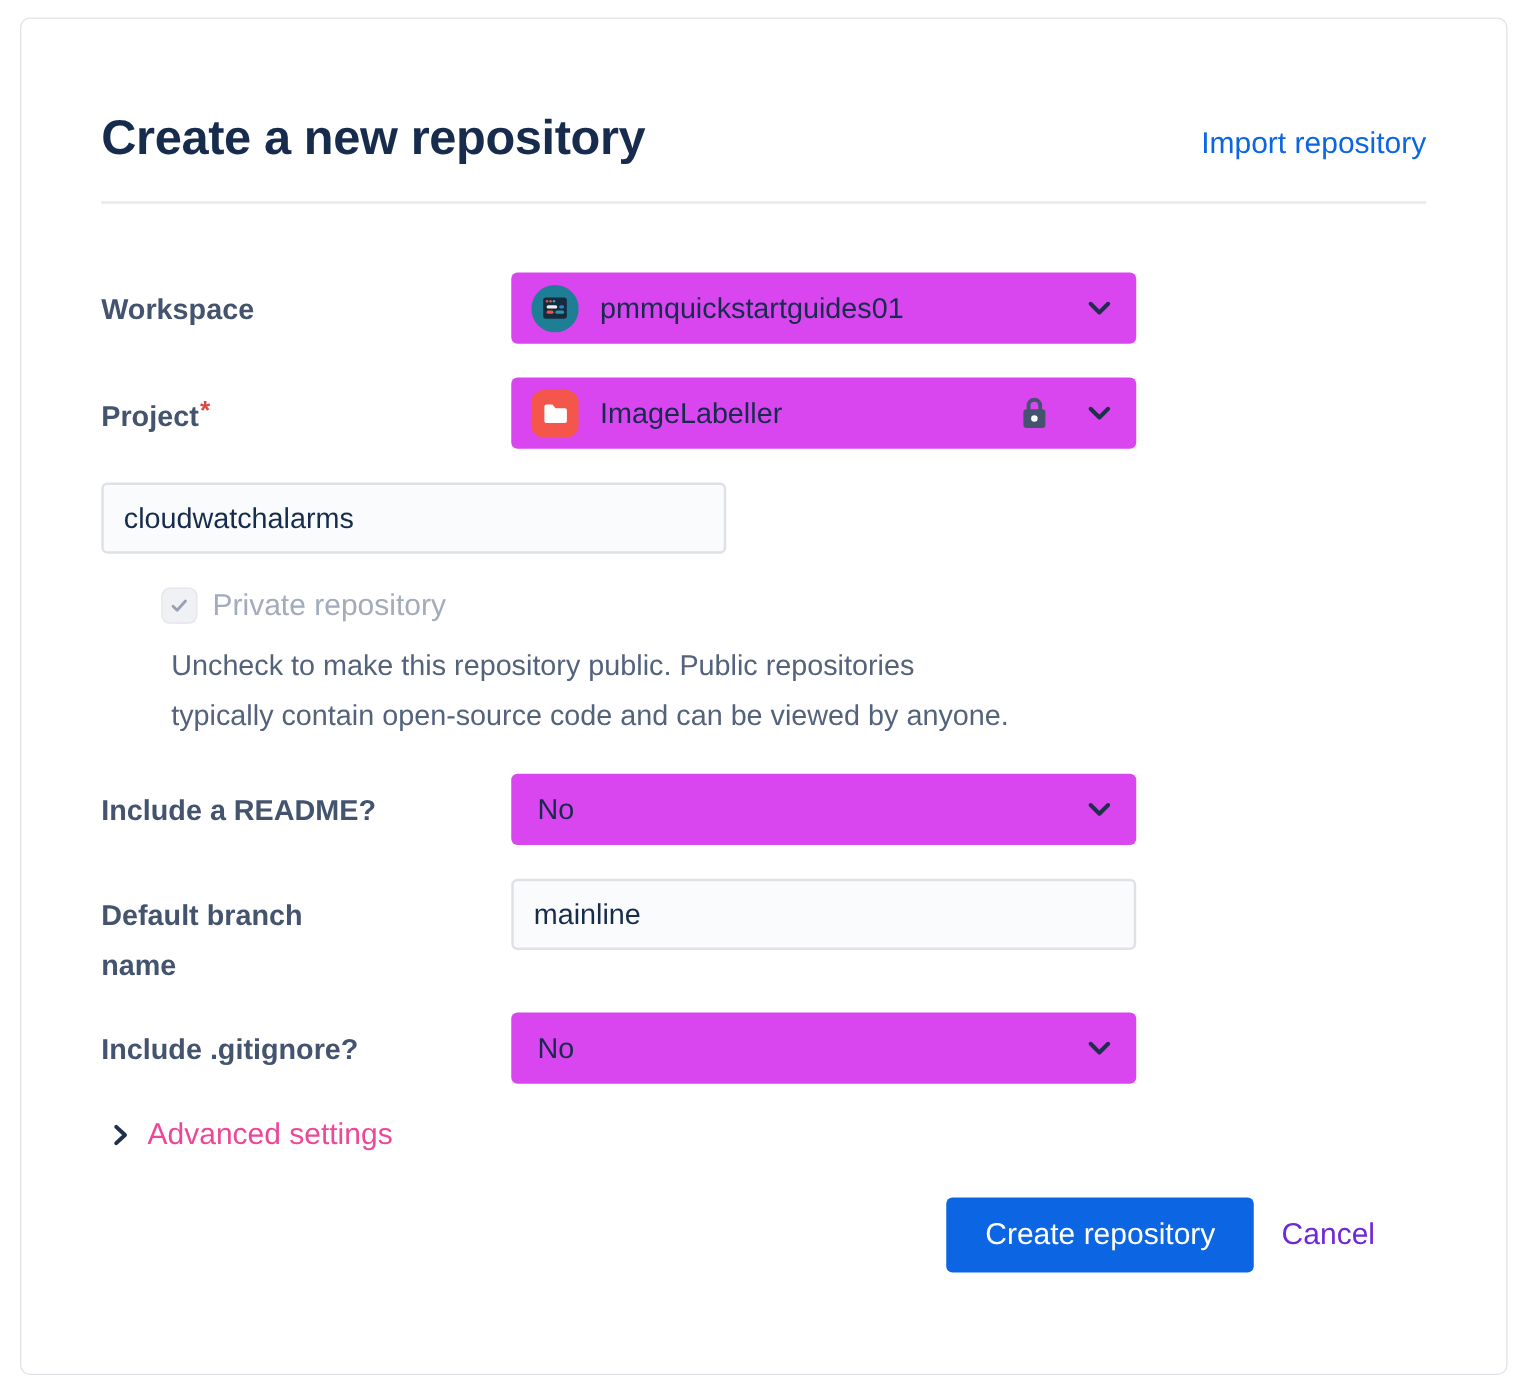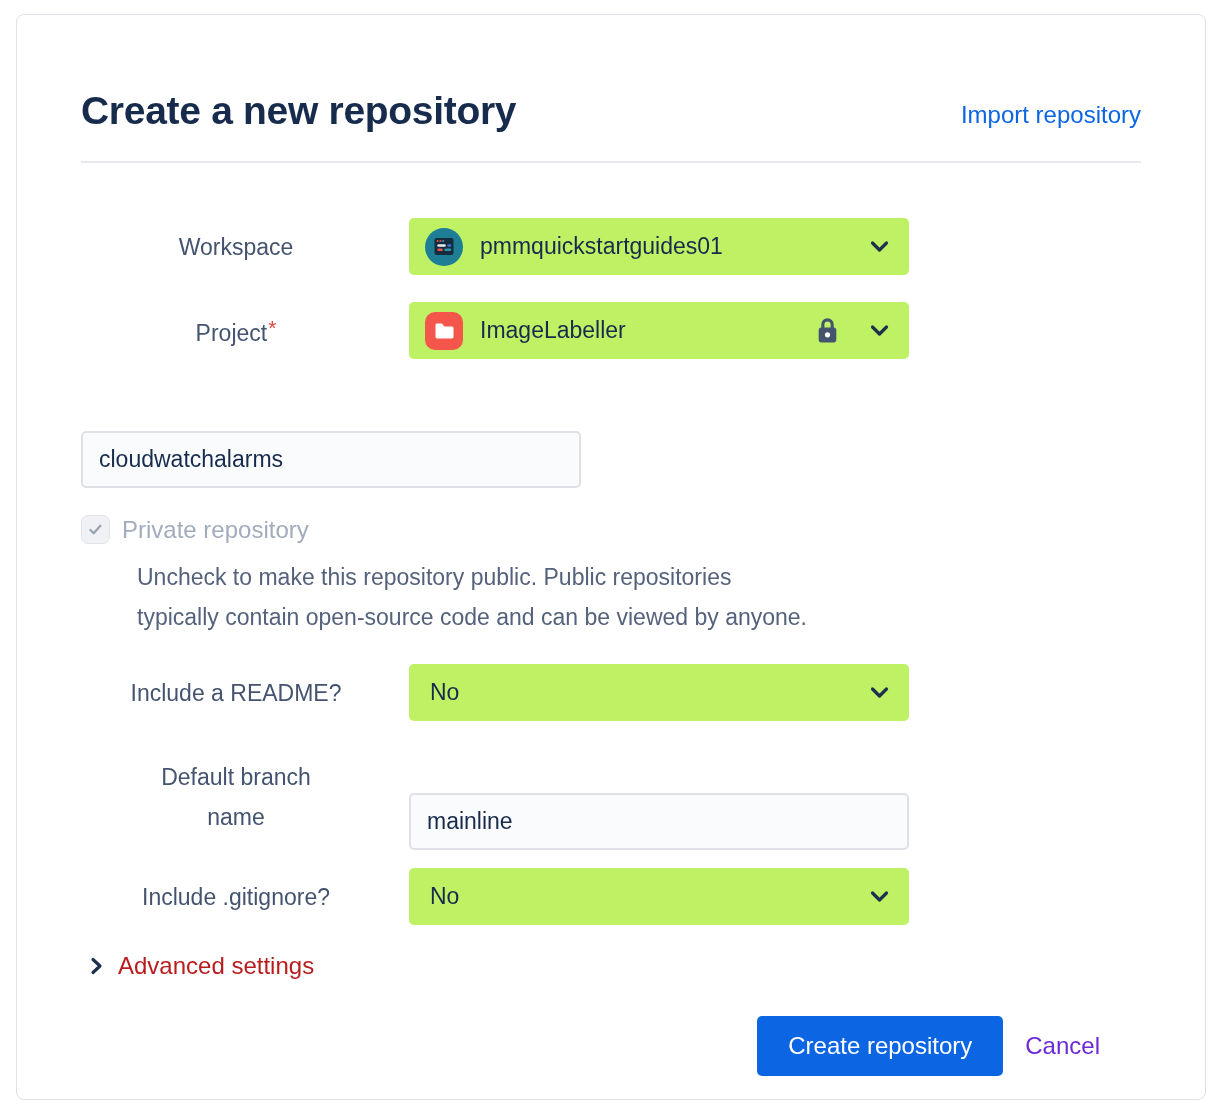--- a/index.html
+++ b/index.html
@@ -50,37 +50,37 @@
   .form { margin-top: 55px; }
   .row {
     display: flex;
     align-items: center;
     gap: 18px;
     margin-bottom: 27px;
   }
   .row-label {
     width: 310px;
     flex-shrink: 0;
-    text-align: center;
+    text-align: left;
     font-size: 23px;
     line-height: 40px;
-    font-weight: 400;
+    font-weight: 700;
     color: #44546F;
     white-space: pre-line;
   }
   .required {
     color: #E2483D;
     font-size: 21px;
     vertical-align: 6px;
     margin-left: 1px;
   }
   .field { width: 500px; flex-shrink: 0; }
   .select {
     width: 500px; height: 57px;
-    background: #bef264;
+    background: #d946ef;
     border-radius: 5px;
     display: flex;
     align-items: center;
     padding: 0 20px 0 16px;
     cursor: pointer;
     user-select: none;
   }
   .select .sel-value {
     font-size: 23px;
     color: #172B4D;
@@ -92,26 +92,25 @@
   .text-input {
     width: 500px; height: 57px;
     background: #FAFBFC;
     border: 2px solid #DFE1E6;
     border-radius: 5px;
     padding: 0 16px;
     font-size: 23px;
     font-family: inherit;
     color: #172B4D;
     outline: none;
-    margin-top: 45px;
   }
   .row-access { align-items: flex-start; }
   .row-access .row-label { line-height: 30px; }
   .access-field { width: 680px; }
-  .checkbox-row { display: flex; align-items: center; }
+  .checkbox-row { display: flex; align-items: center; margin-left: 48px; }
   .checkbox {
     width: 29px; height: 29px;
     background: #F0F1F4;
     border: 1px solid #E2E4E9;
     border-radius: 7px;
     display: flex; align-items: center; justify-content: center;
     cursor: default;
   }
   .checkbox-label {
     margin-left: 12px;
@@ -131,21 +130,21 @@
     margin-top: 23px;
     margin-left: 9px;
     display: flex;
     align-items: center;
     gap: 15px;
     cursor: pointer;
     width: fit-content;
   }
   .advanced-label {
     font-size: 24px;
-    color: #b91c1c;
+    color: #ec4899;
   }
   .footer {
     margin-top: 36px;
     display: flex;
     justify-content: flex-end;
     align-items: center;
     gap: 22px;
     padding-right: 41px;
   }
   .create-btn {

